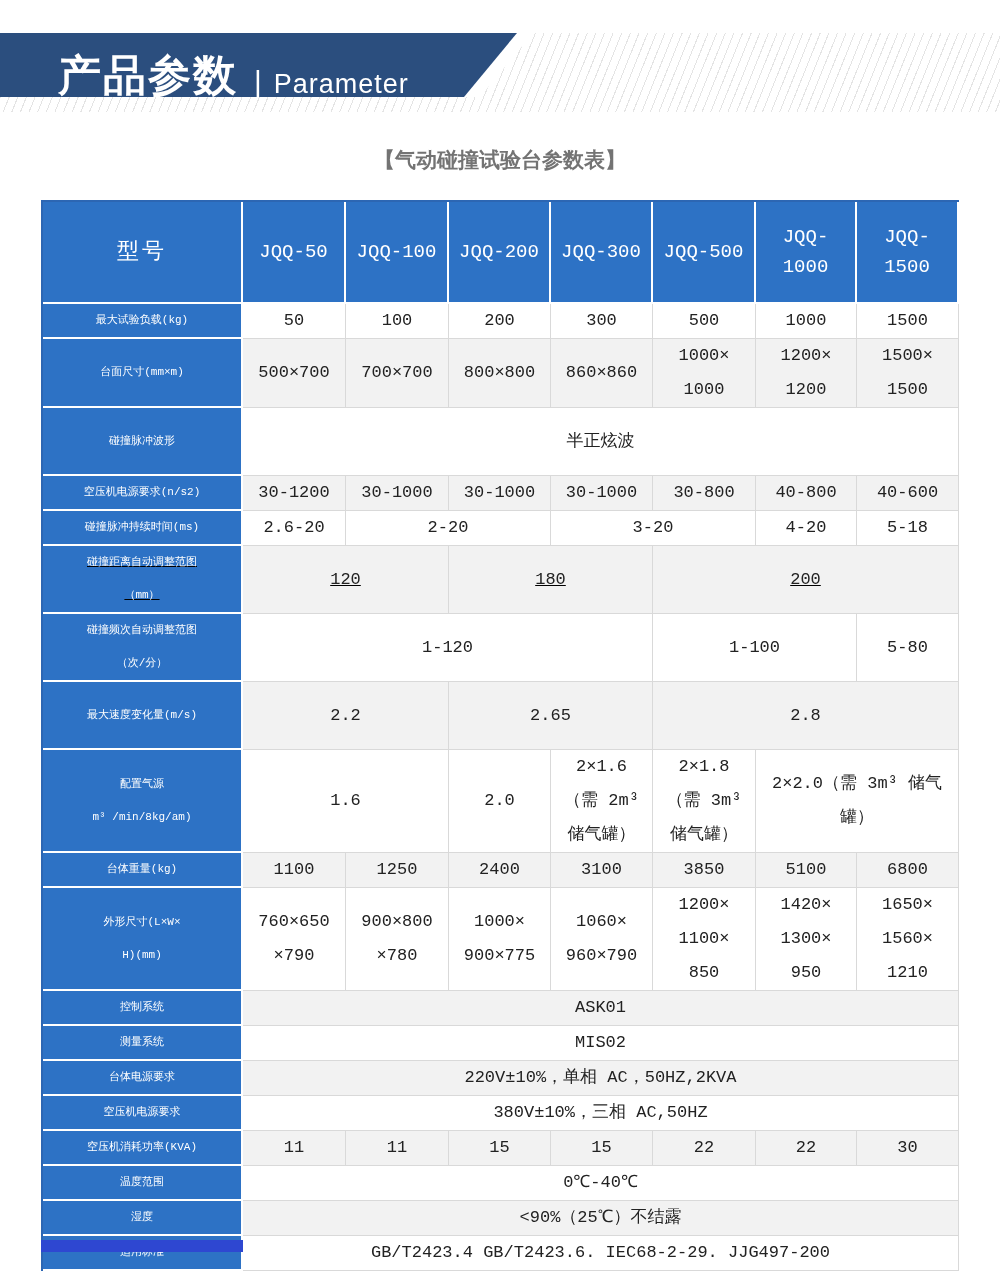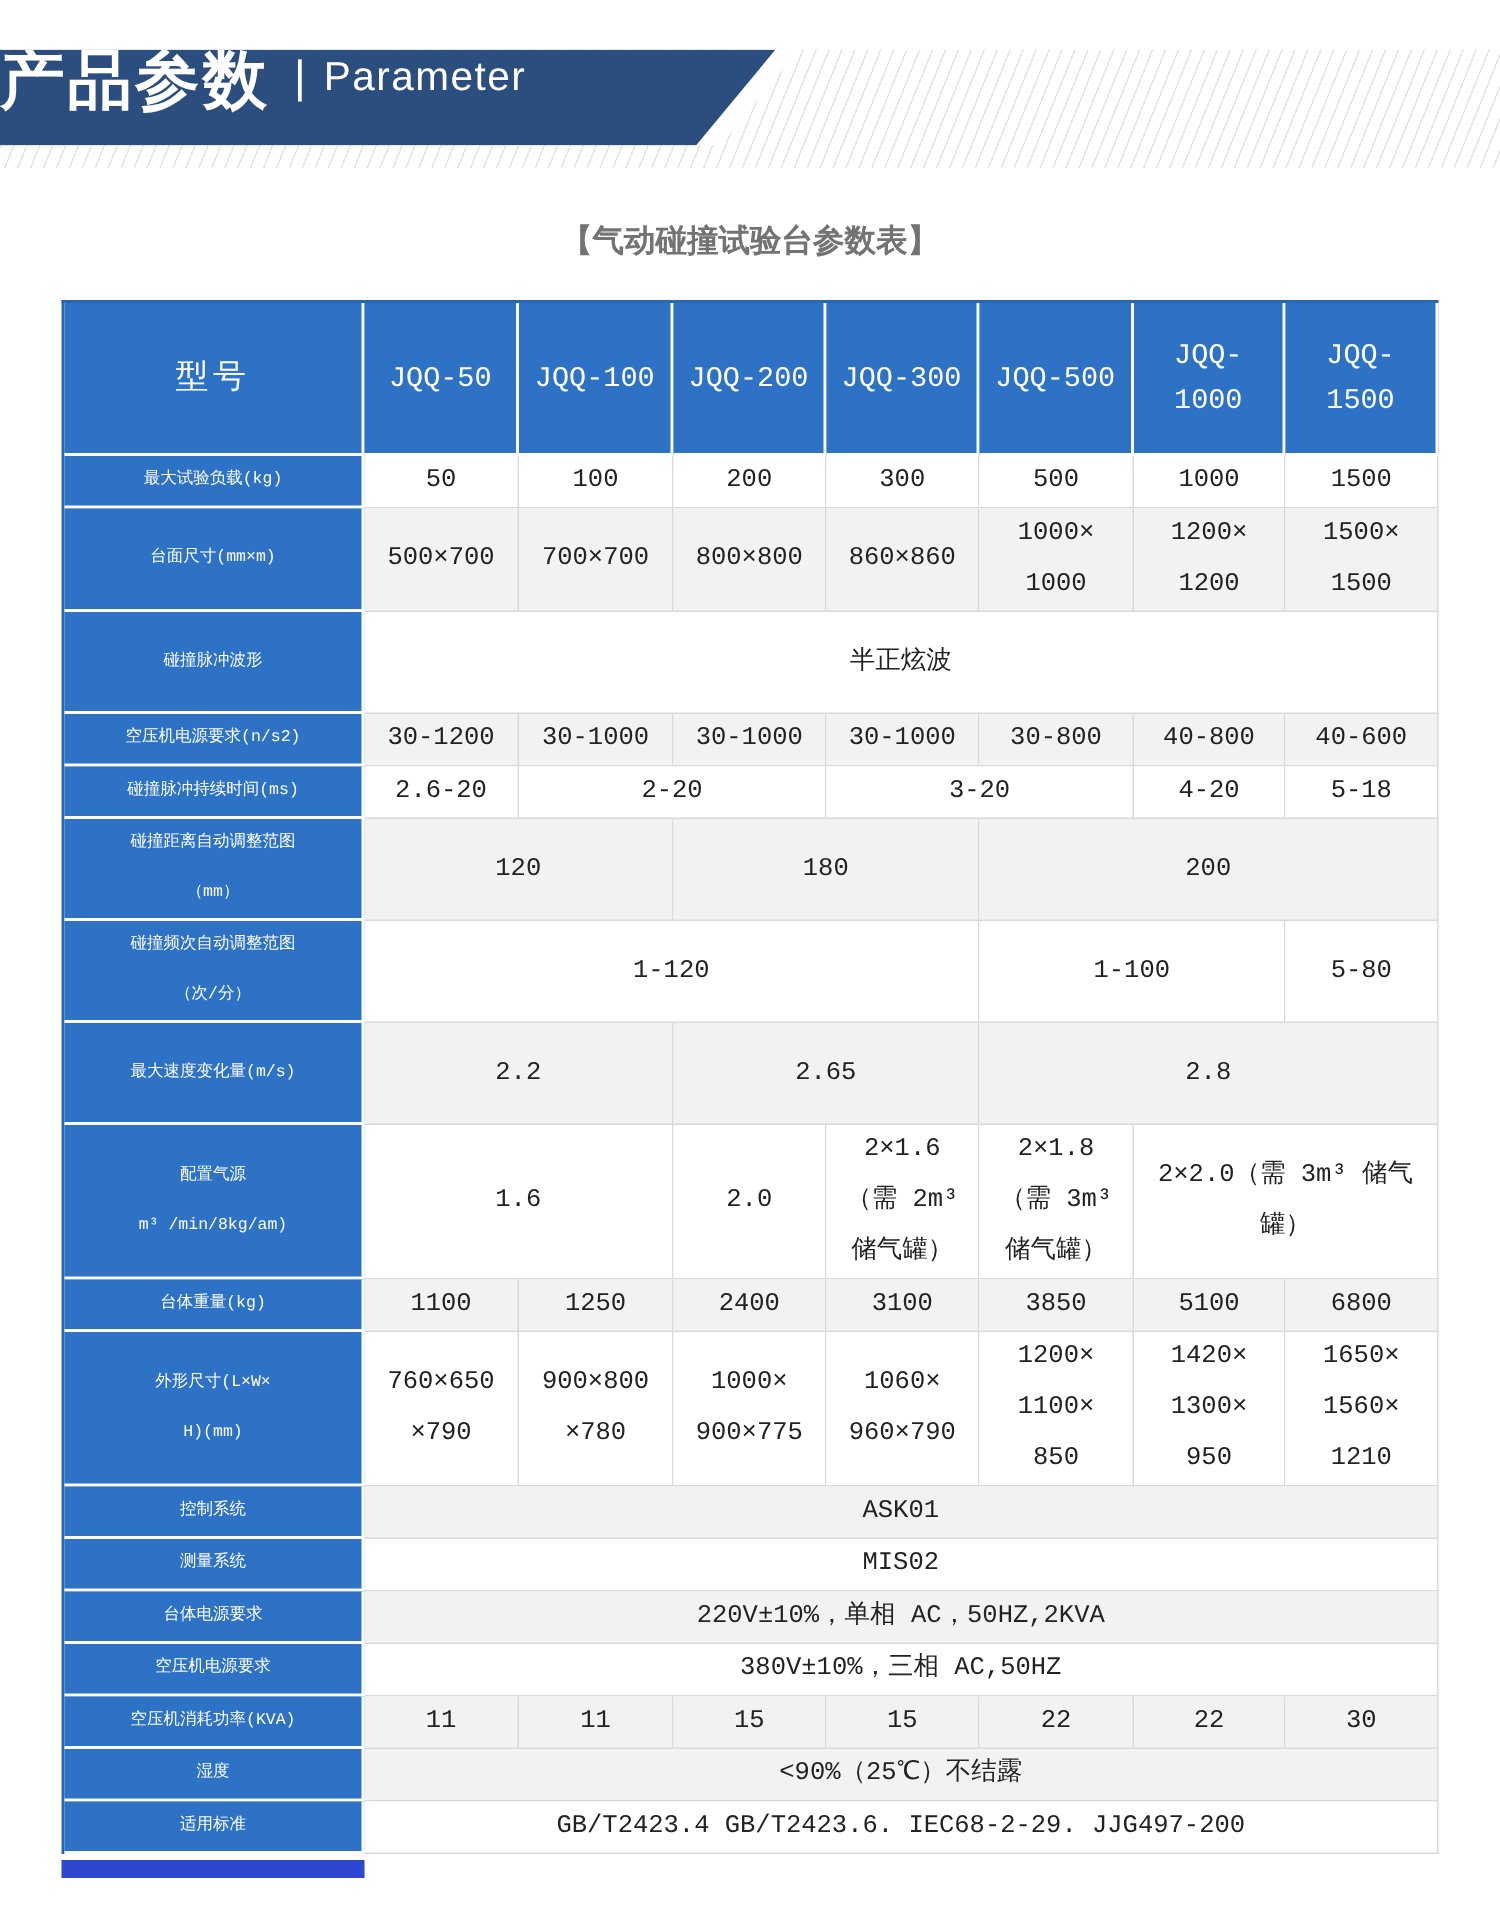--- a/index.html
+++ b/index.html
@@ -13,21 +13,21 @@
     position:absolute;left:0;top:33px;width:1000px;height:79px;
     background:repeating-linear-gradient(112deg,#e4e4e4 0 1px,#ffffff 1px 8px);
   }
   .banner-gap{
     position:absolute;left:0;top:33px;width:533px;height:64px;background:#ffffff;
     clip-path:polygon(0 0,100% 0,calc(100% - 53px) 100%,0 100%);
   }
   .banner{
     position:absolute;left:0;top:33px;width:517px;height:64px;background:#2b4e7e;
     clip-path:polygon(0 0,100% 0,calc(100% - 53px) 100%,0 100%);
-    display:flex;align-items:flex-start;color:#ffffff;box-sizing:border-box;
+    display:flex;align-items:flex-end;color:#ffffff;padding-left:58px;box-sizing:border-box;
   }
   .banner .cn{font-size:43px;font-weight:bold;letter-spacing:2px;line-height:1;}
   .banner .divider{font-size:30px;font-weight:300;margin:0 12px 0 16px;transform:translateY(2px);}
   .banner .en{font-size:27px;font-weight:400;transform:translateY(3px);letter-spacing:1px;}
   
   .table-title{
     position:absolute;left:0;top:146px;width:1000px;text-align:center;
     color:#737373;font-size:21px;font-weight:bold;
     font-family:"Liberation Sans",sans-serif;
   }
@@ -211,21 +211,21 @@
         <td class="data" colspan="2">
           <div>3-20</div>
         </td>
         <td class="data" colspan="1">
           <div>4-20</div>
         </td>
         <td class="data" colspan="1">
           <div>5-18</div>
         </td>
       </tr>
-      <tr class="even" style="height: 68px;">
+      <tr class="even" style="height: 68px; text-decoration: underline;">
         <td class="blue">
           <div>碰撞距离自动调整范图</div>
           <div>（mm）</div>
         </td>
         <td class="data" colspan="2">
           <div>120</div>
         </td>
         <td class="data" colspan="2">
           <div>180</div>
         </td>
@@ -400,20 +400,28 @@
           <div>15</div>
         </td>
         <td class="data" colspan="1">
           <div>22</div>
         </td>
         <td class="data" colspan="1">
           <div>22</div>
         </td>
         <td class="data" colspan="1">
           <div>30</div>
+        </td>
+      </tr>
+      <tr class="odd" style="height: 35px;">
+        <td class="blue">
+          <div>温度范围</div>
+        </td>
+        <td class="data" colspan="7">
+          <div>0℃-40℃</div>
         </td>
       </tr>
       <tr class="even" style="height: 34px;">
         <td class="blue">
           <div>湿度</div>
         </td>
         <td class="data" colspan="7">
           <div>&lt;90%（25℃）不结露</div>
         </td>
       </tr>

